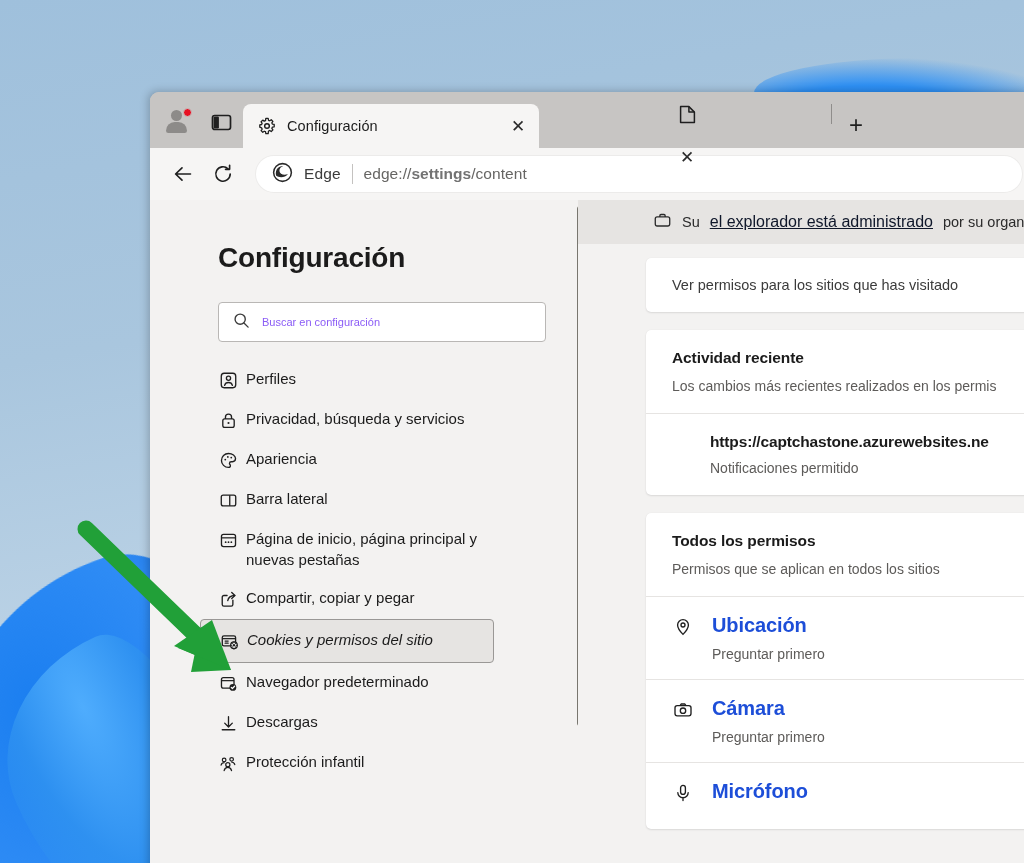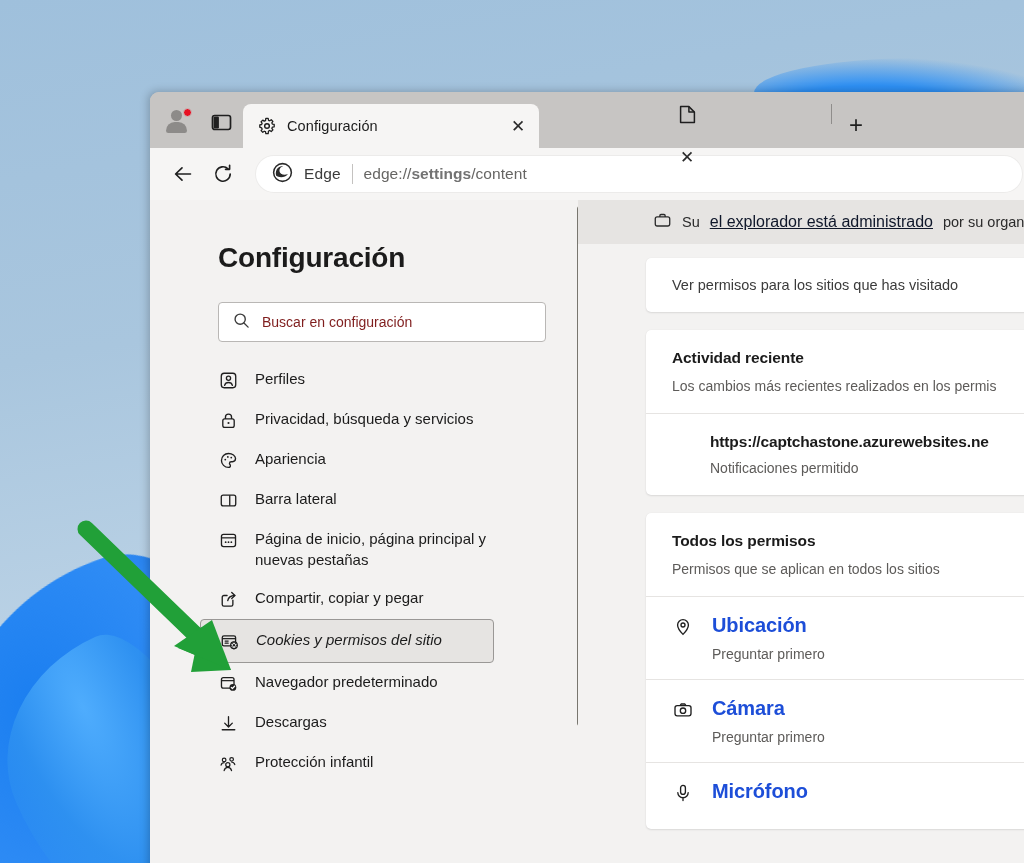--- a/index.html
+++ b/index.html
@@ -174,26 +174,26 @@
   #search-box {
     margin: 28px 0 0 68px;
     width: 328px; height: 40px;
     background: #ffffff;
     border: 1px solid #b9b7b5;
     border-radius: 4px;
     display: flex; align-items: center;
     gap: 12px;
     padding: 0 14px;
   }
-  #search-placeholder { font-size: 14px; color: #7f1d1d; }
+  #search-placeholder { font-size: 11px; color: #8b5cf6; }
 
   #nav-list { margin-top: 18px; }
   .nav-item {
     display: flex; align-items: flex-start;
-    gap: 16px;
+    gap: 7px;
     padding: 9px 0 9px 68px;
     position: relative;
   }
   .nav-item .ni-icon {
     width: 21px; height: 21px; flex: none;
     display: flex; align-items: center; justify-content: center;
     margin-top: 1px;
   }
   .nav-item .ni-label {
     font-size: 15px; color: #1b1b1b; line-height: 1.38;

